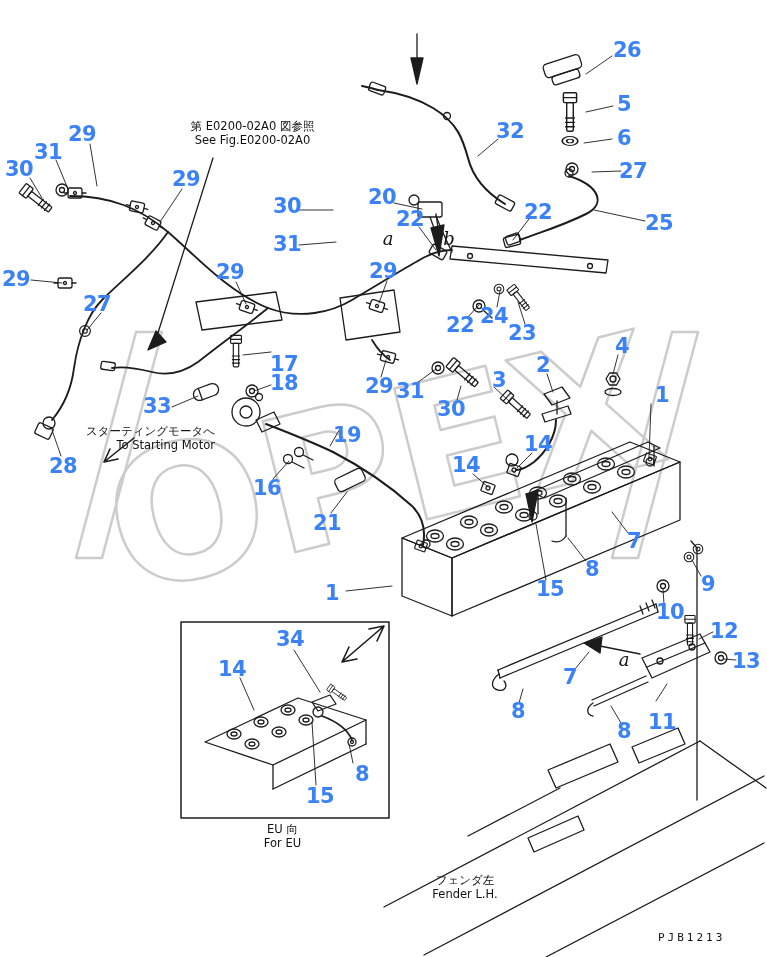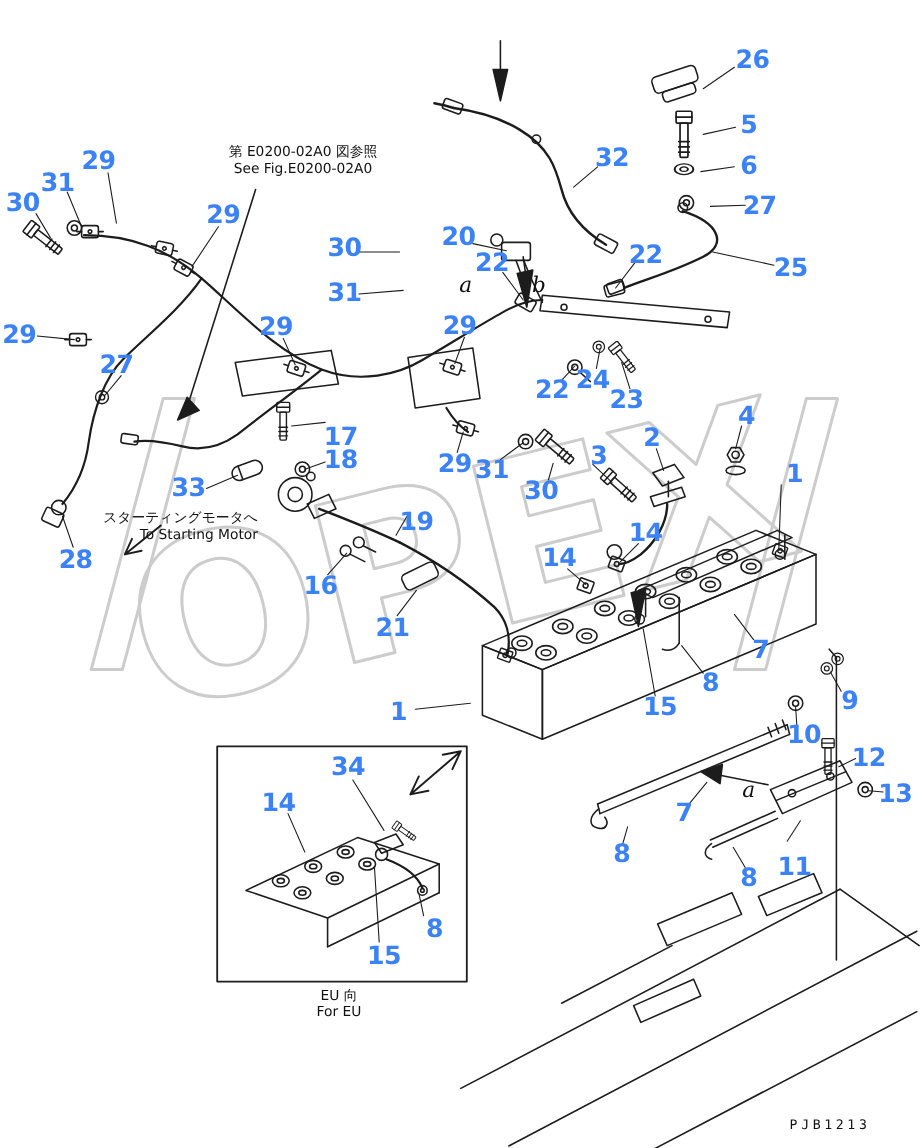--- a/index.html
+++ b/index.html
@@ -317,20 +317,24 @@
   <div class="lbl" style="left:86px;top:424px;">
     <div>スターティングモータへ</div>
     <div>To Starting Motor</div>
   </div>
 
   <div class="lbl ctr" style="left:225px;top:822px;width:115px;">
     <div>EU 向</div>
     <div>For EU</div>
   </div>
 
+  <div class="lbl ctr" style="left:400px;top:873px;width:130px;">
+    <div>フェンダ左</div>
+    <div>Fender L.H.</div>
+  </div>
 
   <div class="lbl mono" style="left:658px;top:931px;">PJB1213</div>
 
   <div class="layer">
       <span class="callout" style="left: 627px; top: 50px;">26</span>
       <span class="callout" style="left: 624px; top: 104px;">5</span>
       <span class="callout" style="left: 624px; top: 138px;">6</span>
       <span class="callout" style="left: 633px; top: 171px;">27</span>
       <span class="callout" style="left: 659px; top: 223px;">25</span>
       <span class="callout" style="left: 510px; top: 131px;">32</span>

